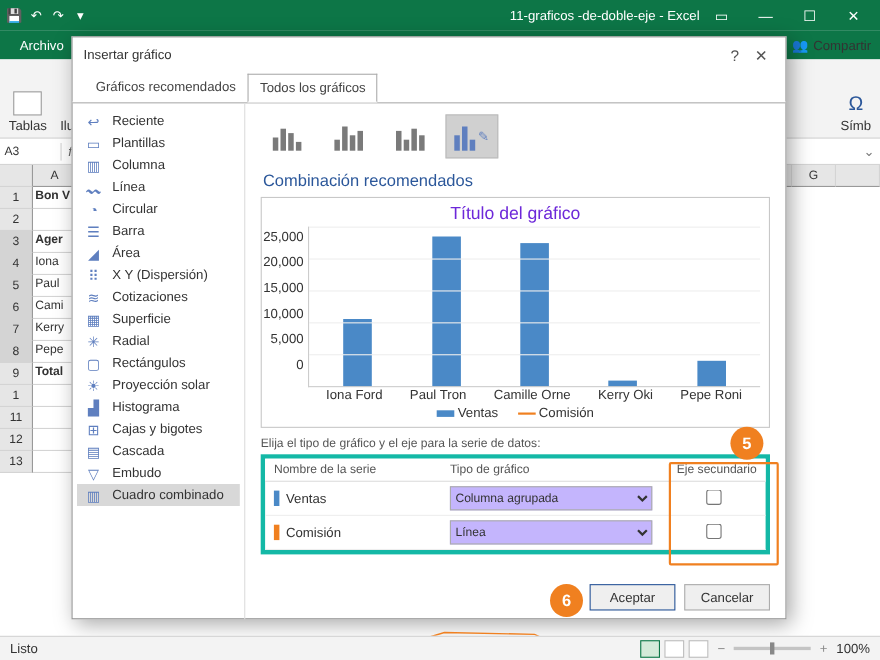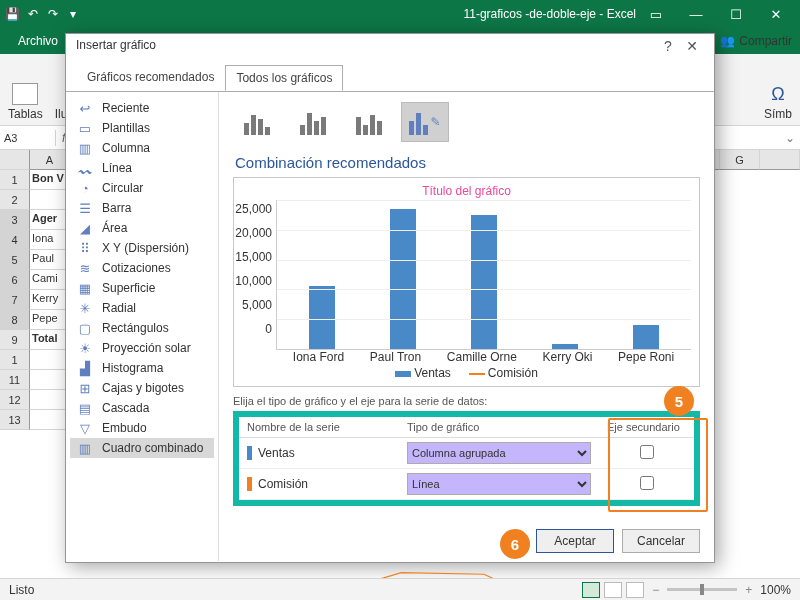--- a/index.html
+++ b/index.html
@@ -21,57 +21,57 @@
 .fx{padding:0 6px;color:#666;font-style:italic}
 .grid{position:relative;background:#fff}
 .col-hdrs{display:flex;height:20px}
 .col-hdr{width:40px;border-right:1px solid #d4d4d4;border-bottom:1px solid #999;background:#e6e6e6;text-align:center;font-size:11px;line-height:20px}
 .rows{}
 .row{display:flex;height:20px}
 .row-hdr{width:30px;border-right:1px solid #999;border-bottom:1px solid #d4d4d4;background:#e6e6e6;text-align:center;font-size:11px;line-height:20px}
 .row.sel .row-hdr{background:#d4d4d4}
 .cell{width:40px;border-right:1px solid #d4d4d4;border-bottom:1px solid #d4d4d4;font-size:11px;padding:2px;white-space:nowrap;overflow:hidden}
 .modal-back{position:absolute;left:65px;top:33px;width:650px;height:530px;background:#fff;border:1px solid #959595;box-shadow:4px 4px 18px rgba(0,0,0,.35)}
-.modal-title{height:30px;display:flex;padding:4px 10px;font-size:12px;color:#444}
+.modal-title{height:30px;display:flex;align-items:center;padding:16px 10px;font-size:12px;color:#444}
 .modal-title .sp{flex:1}
 .modal-close{width:24px;text-align:center;font-size:14px;color:#555}
 .modal-tabs{display:flex;padding:0 10px;gap:0;border-bottom:1px solid #fff}
 .mtab{padding:5px 10px;border:1px solid transparent;font-size:12px;color:#444;cursor:pointer}
 .mtab.active{border:1px solid #acacac;border-bottom:1px solid #fff;background:#fff;position:relative;top:1px}
 .modal-body{display:flex;height:calc(100% - 30px - 28px);border-top:1px solid #acacac}
 .ctype-list{width:170px;border-right:1px solid #ddd;padding:6px 4px;overflow:hidden}
 .ctype{display:flex;align-items:center;gap:8px;padding:3px 6px;font-size:12px;color:#444;cursor:pointer}
 .ctype.selected{background:#d8d8d8}
 .ctype-ico{width:18px;height:14px;display:inline-block;color:#5f7fbf;font-size:13px;text-align:center}
 .right-pane{flex:1;padding:10px 14px 6px 14px;display:flex;flex-direction:column;position:relative}
 .subtype-row{display:flex;gap:8px;margin-bottom:10px}
 .subtype{width:48px;height:40px;border:1px solid transparent;display:flex;align-items:center;justify-content:center}
 .subtype.sel{background:#d0d0d0;border:1px solid #bbb}
 .sub-bars{display:flex;align-items:flex-end;gap:2px;height:26px}
 .sub-bars span{width:5px;background:#7a7a7a}
 .section-title{font-size:15px;color:#2b579a;margin:2px 0 6px 2px}
 .chart-box{border:1px solid #c8c8c8;height:210px;padding:6px 8px;display:flex;flex-direction:column}
-.chart-title{text-align:center;color:#ec4899;font-size:12px;margin-bottom:2px}
+.chart-title{text-align:center;color:#6d28d9;font-size:16px;margin-bottom:2px}
 .plot{flex:1;position:relative;display:flex}
 .yax{width:34px;display:flex;flex-direction:column;justify-content:space-between;align-items:flex-end;padding:2px 4px 14px 0;font-size:9px;color:#777}
 .canvas{flex:1;position:relative;border-left:1px solid #ccc;border-bottom:1px solid #ccc}
 .gridl{position:absolute;left:0;right:0;border-top:1px solid #eee}
 .bars{position:absolute;left:0;right:0;bottom:0;top:0;display:flex;justify-content:space-around;align-items:flex-end;padding:0 4px}
 .bar{width:26px;background:#4a89c7}
 .lsvg{position:absolute;left:0;right:0;bottom:0;top:0}
 .xax{height:14px;display:flex;justify-content:space-around;font-size:8px;color:#777;padding:0 4px}
 .legend{display:flex;justify-content:center;gap:18px;font-size:9px;color:#666;margin-top:2px}
 .lg-sw{display:inline-block;width:16px;height:6px;vertical-align:middle;margin-right:3px}
 .series-lbl{font-size:11px;color:#555;margin:8px 0 4px 0}
-.series-table{border:6px solid #14b8a6}
+.series-table{border:4px solid #14b8a6}
 .st-head{display:flex;background:#fff;border-bottom:1px solid #ddd}
 .st-col{padding:4px 8px;font-size:11px;color:#555}
 .st-c1{width:160px}
 .st-c2{width:200px}
-.st-c3{width:95px;text-align:left}
+.st-c3{width:95px;text-align:right}
 .st-row{display:flex;align-items:center;border-bottom:1px solid #eee;padding:4px 0}
 .st-name{width:160px;padding:0 8px;display:flex;align-items:center;gap:6px}
 .st-sw{width:5px;height:14px}
 .st-type{width:200px;padding:0 8px}
 .st-type select{width:100%;height:22px;border:1px solid #acacac;background:#c4b5fd;font-size:11px}
 .st-check{width:95px;text-align:center}
 .st-check input{width:14px;height:14px}
 .callout{position:absolute;width:30px;height:30px;border-radius:50%;background:#f08020;color:#fff;display:flex;align-items:center;justify-content:center;font-size:15px;font-weight:bold;z-index:5}
 .hl-box{position:absolute;border:2px solid #f08020;border-radius:2px;pointer-events:none;z-index:4}
 .dlg-btns{position:absolute;right:14px;bottom:8px;display:flex;gap:8px}

